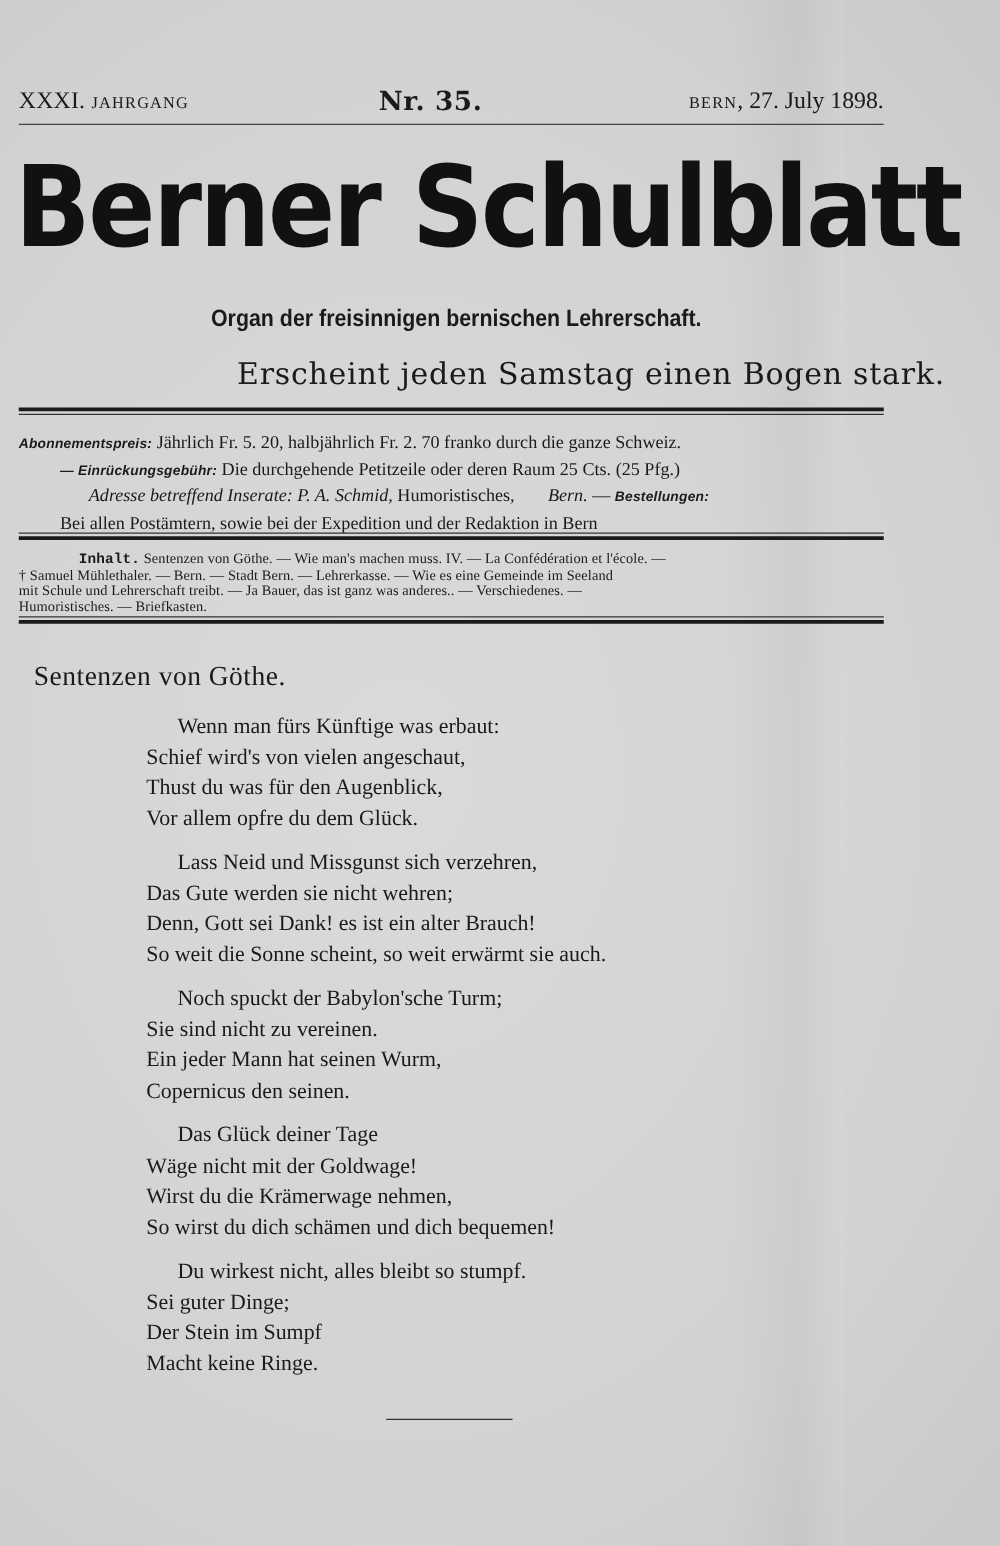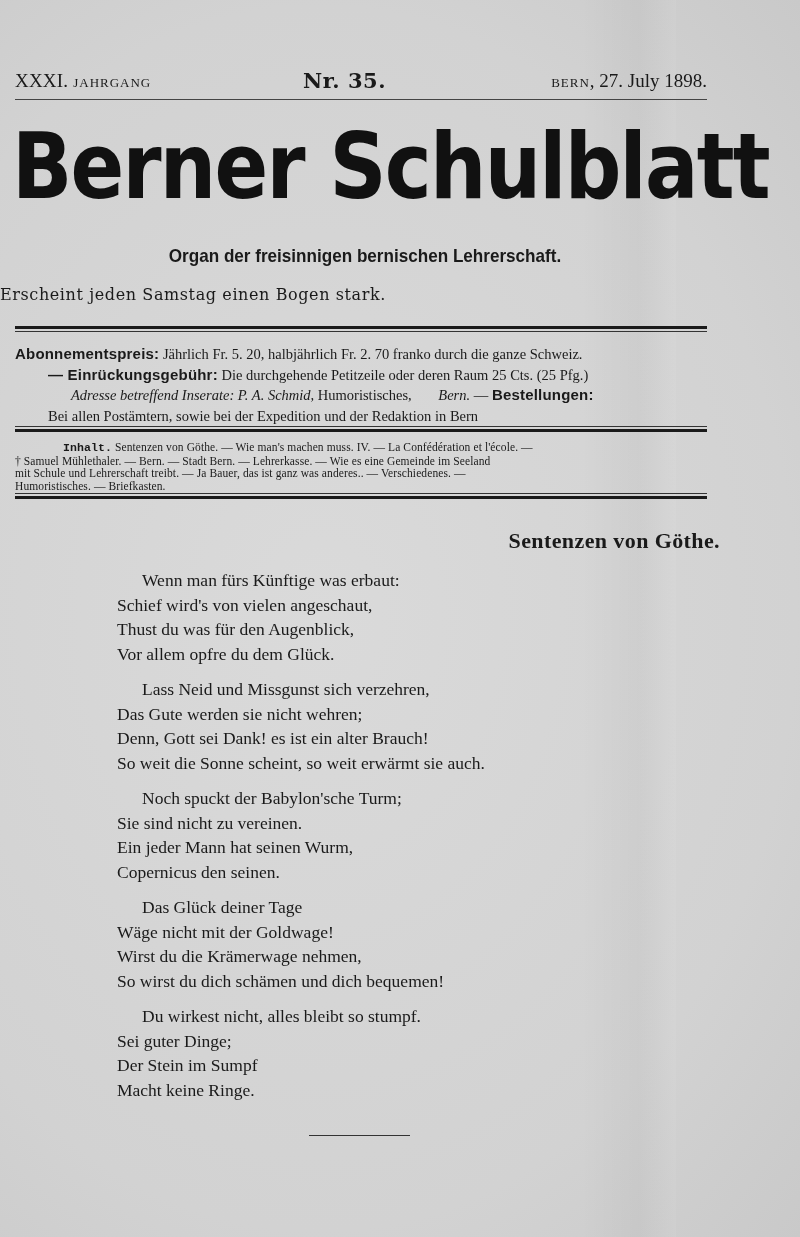--- a/index.html
+++ b/index.html
@@ -31,45 +31,45 @@
       font-size: 90px; line-height: 110px; letter-spacing: -2px;
       transform: scaleX(0.88); transform-origin: left center;
       color: #111; white-space: nowrap;
     }
     .subtitle {
       position: absolute; left: 0; top: 245px; width: 730px; text-align: center;
       font-family: "Liberation Sans", sans-serif; font-weight: bold; font-size: 19px;
       transform: scaleX(0.9); transform-origin: center;
     }
     .subtitle2 {
-      position: absolute; left: 0; top: 285px; width: 730px; text-align: left;
-      font-family: "DejaVu Serif", serif; font-size: 16px; letter-spacing: 0.6px;
+      position: absolute; left: 0; top: 285px; width: 730px; text-align: right;
+      font-family: "DejaVu Serif", serif; font-size: 24px; letter-spacing: 0.6px; padding-left: 26px;
     }
     .rule-double { position: absolute; left: 15px; width: 692px; }
     .rule-double .a { height: 3px; background: #1a1a1a; }
     .rule-double .b { height: 1px; background: #333; margin-top: 2px; }
     .rule-double.inv .a { height: 1px; background: #333; margin-top: 0; }
     .rule-double.inv .b { height: 3px; background: #1a1a1a; margin-top: 2px; }
     .info {
       position: absolute; left: 15px; top: 344px; width: 695px;
       font-size: 14.5px; line-height: 20.5px; text-align: justify;
     }
     .info .line { white-space: nowrap; }
-    .info .sans { font-family: "Liberation Sans", sans-serif; font-weight: bold; font-size: 15px; letter-spacing: 0.2px; }
+    .info .sans { font-family: "Liberation Sans", sans-serif; font-weight: bold; font-size: 11px; letter-spacing: 0.2px; font-style: italic; }
     .info .ind { padding-left: 33px; }
     .info .it { font-style: italic; margin-left: 23px; }
     .contents {
       position: absolute; left: 15px; top: 441px; width: 695px;
       font-size: 11.5px; line-height: 12.5px; letter-spacing: 0.1px;
     }
     .contents .line { white-space: nowrap; }
     .contents .head { font-family: Liberation Mono, monospace; font-weight: bold; font-size: 11.5px; padding-left: 48px; }
     .article-title {
-      position: absolute; left: 0; top: 528px; width: 720px; text-align: right;
-      font-weight: bold; font-size: 22px; letter-spacing: 0.4px;
+      position: absolute; left: 0; top: 528px; width: 720px; text-align: left;
+      font-weight: normal; font-size: 22px; letter-spacing: 0.4px; padding-left: 27px;
     }
     .poem { position: absolute; left: 117px; top: 568px; width: 560px; font-size: 17.5px; line-height: 24.5px; }
     .stanza { margin-bottom: 11px; }
     .stanza .verse { white-space: nowrap; }
     .stanza .verse.first { padding-left: 25px; }
     .end-rule { position: absolute; left: 309px; top: 1135px; width: 101px; height: 1px; background: #333; }
   </style>
 </head>
 <body>
 

